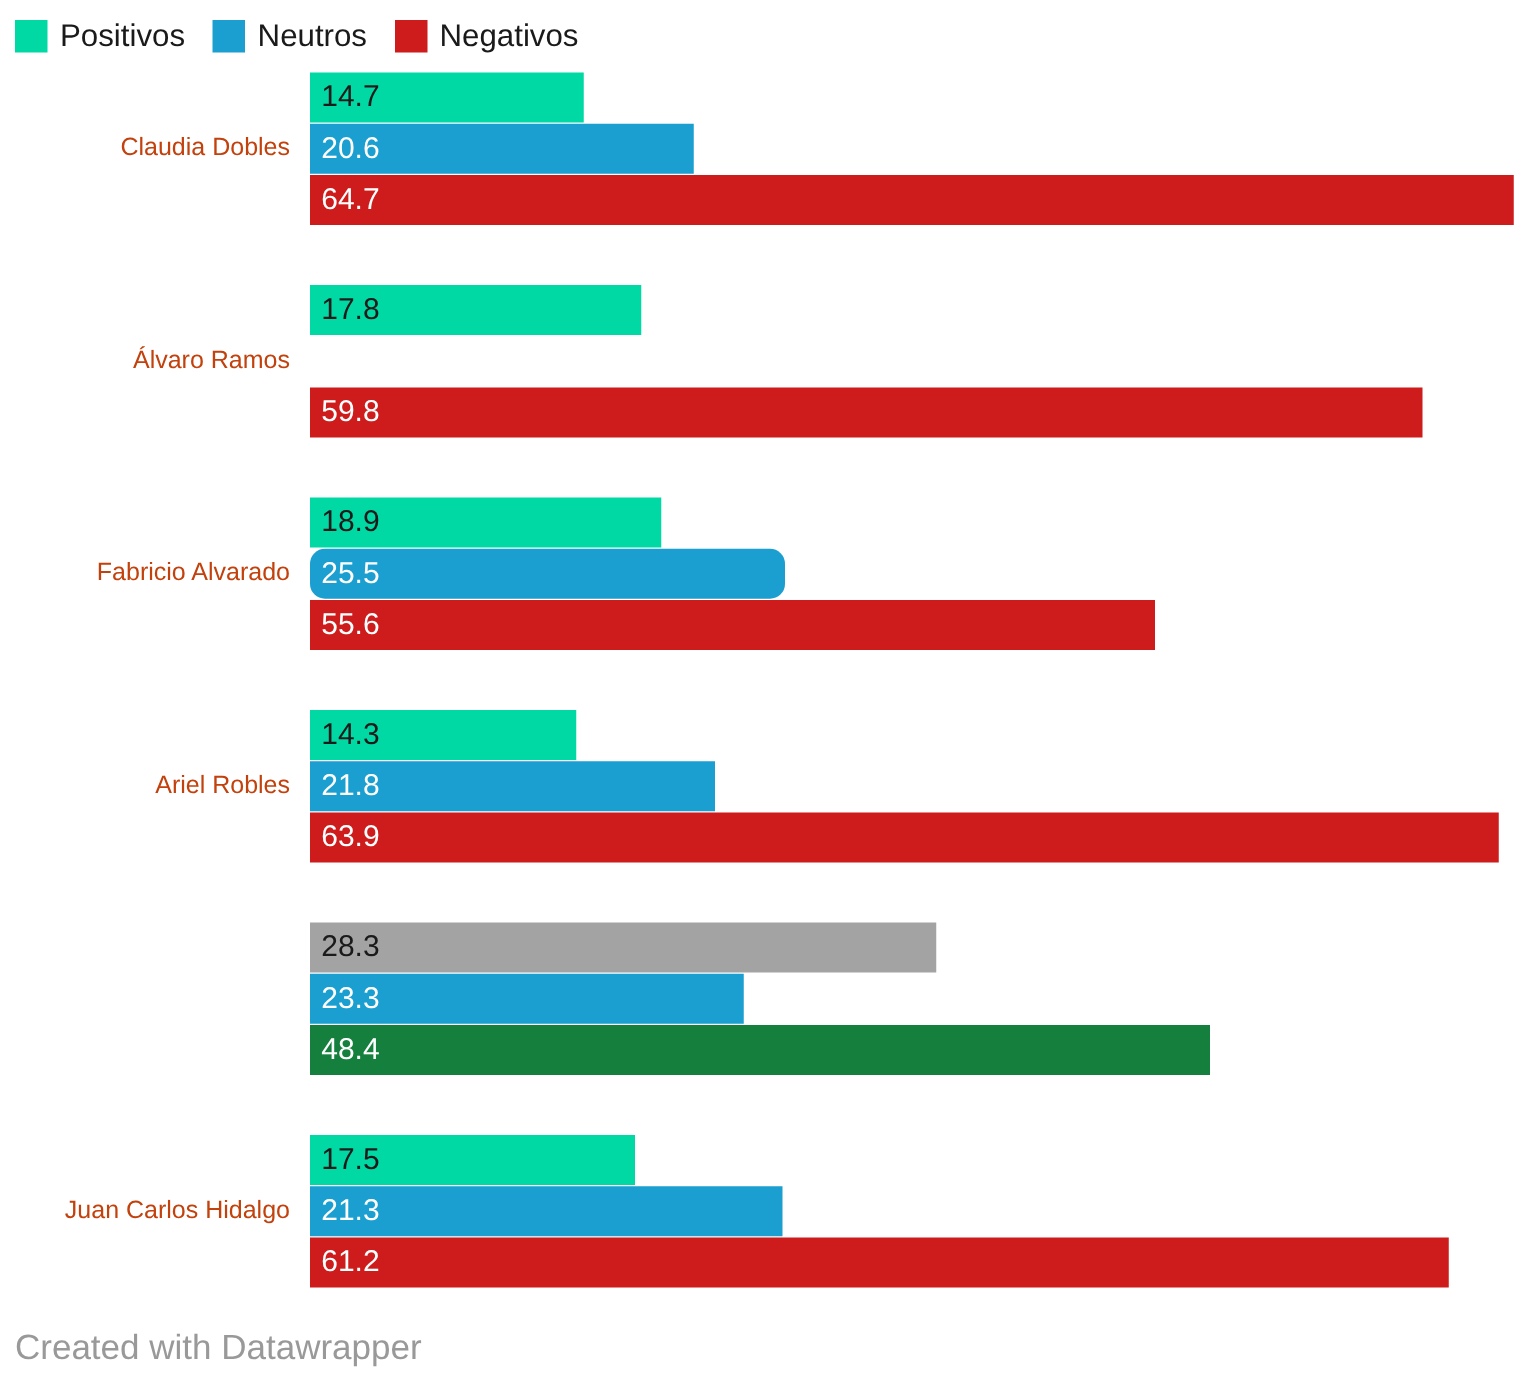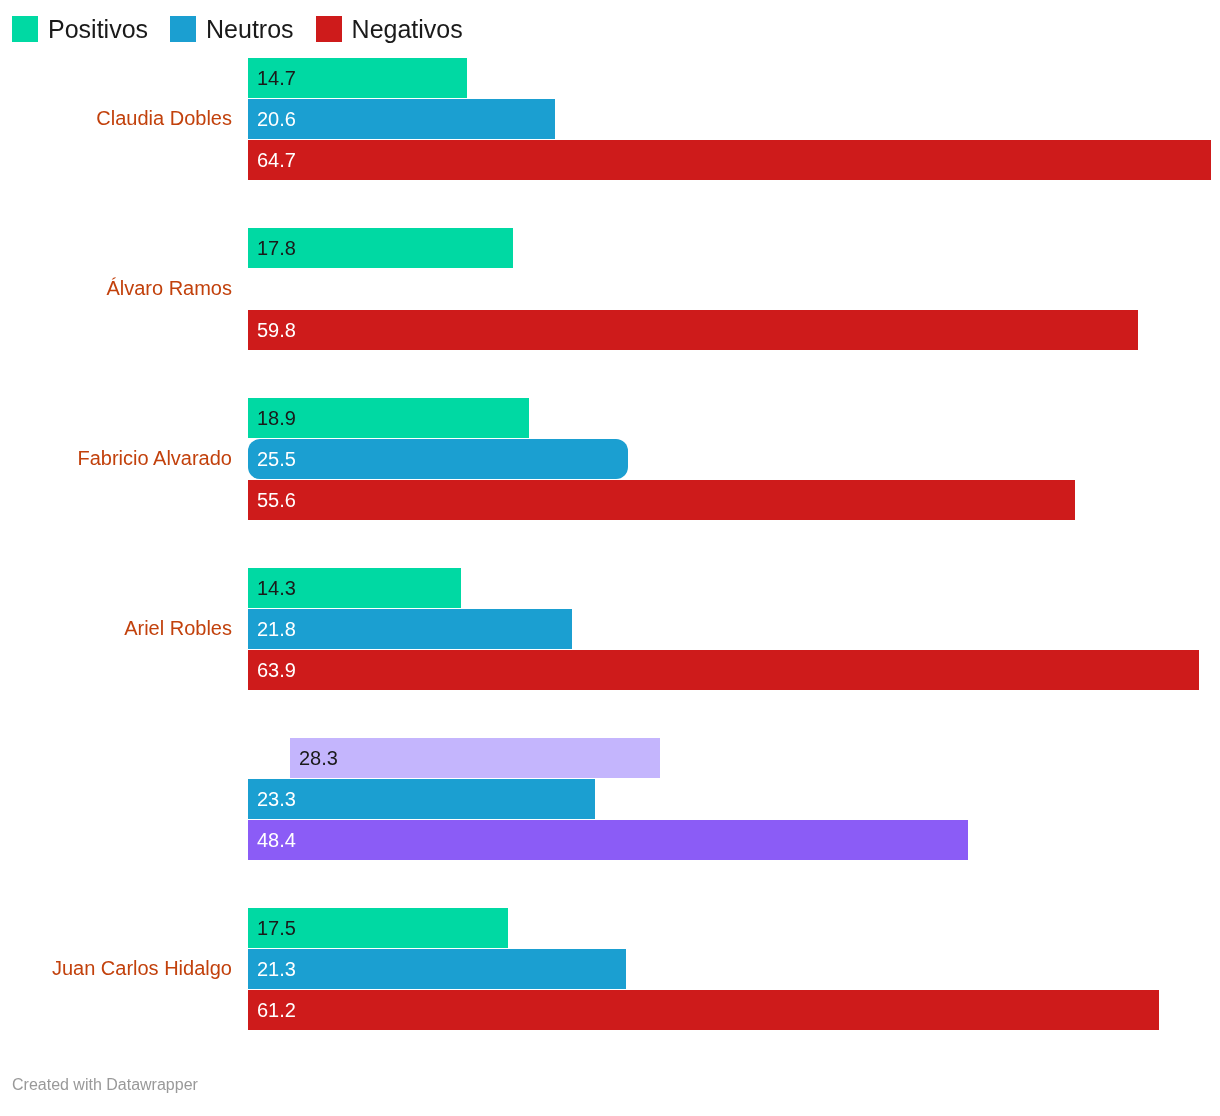--- a/index.html
+++ b/index.html
@@ -83,32 +83,32 @@
     position: absolute;
     left: 0;
     height: 40px;
     display: flex;
     align-items: center;
   }
   .bar.row0 { top: 0px; }
   .bar.row1 { top: 41px; }
   .bar.row2 { top: 82px; }
   .bar-value {
-    font-size: 20px;
+    font-size: 24px;
     line-height: 40px;
     padding-left: 9px;
     white-space: nowrap;
   }
 
   
   #footer {
     position: absolute;
     left: 12px;
     bottom: 22px;
-    font-size: 16px;
+    font-size: 28px;
     color: #999999;
     white-space: nowrap;
   }
 </style>
 </head>
 <body>
 
 <div id="legend">
     <div class="legend-item">
       <span class="legend-swatch" style="background: rgb(0, 217, 163);"></span>
@@ -152,48 +152,48 @@
     </div>
     <div class="group">
       <div class="group-label">Fabricio Alvarado</div>
       <div class="bars">
         <div class="bar row0" style="background: rgb(0, 217, 163); width: 281.309px;">
           <span class="bar-value" style="color: rgb(26, 26, 26);">18.9</span>
         </div>
         <div class="bar row1" style="background: rgb(27, 159, 209); width: 379.544px; border-radius: 12px;">
           <span class="bar-value" style="color: rgb(255, 255, 255);">25.5</span>
         </div>
-        <div class="bar row2" style="background: rgb(206, 27, 27); width: 827px;">
+        <div class="bar row2" style="background: rgb(206, 27, 27); width: 676px;">
           <span class="bar-value" style="color: rgb(255, 255, 255);">55.6</span>
         </div>
       </div>
     </div>
     <div class="group">
       <div class="group-label">Ariel Robles</div>
       <div class="bars">
         <div class="bar row0" style="background: rgb(0, 217, 163); width: 212.842px;">
           <span class="bar-value" style="color: rgb(26, 26, 26);">14.3</span>
         </div>
         <div class="bar row1" style="background: rgb(27, 159, 209); width: 324.473px;">
           <span class="bar-value" style="color: rgb(255, 255, 255);">21.8</span>
         </div>
         <div class="bar row2" style="background: rgb(206, 27, 27); width: 951.093px;">
           <span class="bar-value" style="color: rgb(255, 255, 255);">63.9</span>
         </div>
       </div>
     </div>
     <div class="group">
       <div class="bars">
-        <div class="bar row0" style="background: #c4b5fd; width: 370px; margin-left: 42px;">
+        <div class="bar row0" style="background: #a3a3a3; width: 501px;">
           <span class="bar-value" style="color: rgb(26, 26, 26);">28.3</span>
         </div>
         <div class="bar row1" style="background: rgb(27, 159, 209); width: 346.799px;">
           <span class="bar-value" style="color: rgb(255, 255, 255);">23.3</span>
         </div>
-        <div class="bar row2" style="background: #8b5cf6; width: 720.389px;">
+        <div class="bar row2" style="background: #15803d; width: 720.389px;">
           <span class="bar-value" style="color: rgb(255, 255, 255);">48.4</span>
         </div>
       </div>
     </div>
     <div class="group">
       <div class="group-label">Juan Carlos Hidalgo</div>
       <div class="bars">
         <div class="bar row0" style="background: rgb(0, 217, 163); width: 260.471px;">
           <span class="bar-value" style="color: rgb(26, 26, 26);">17.5</span>
         </div>

